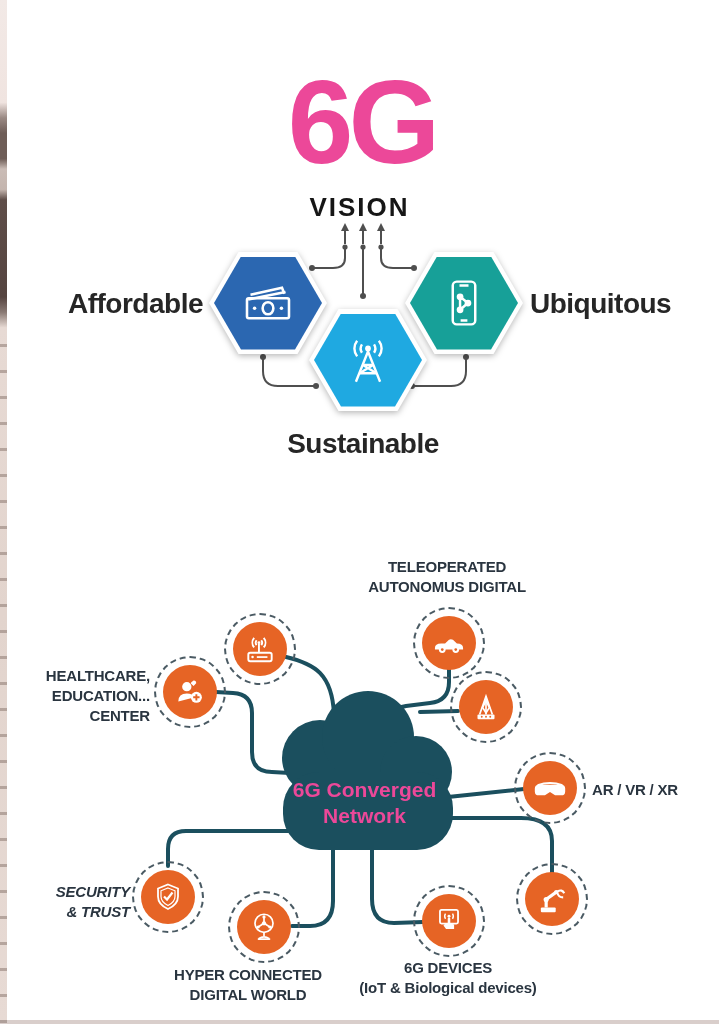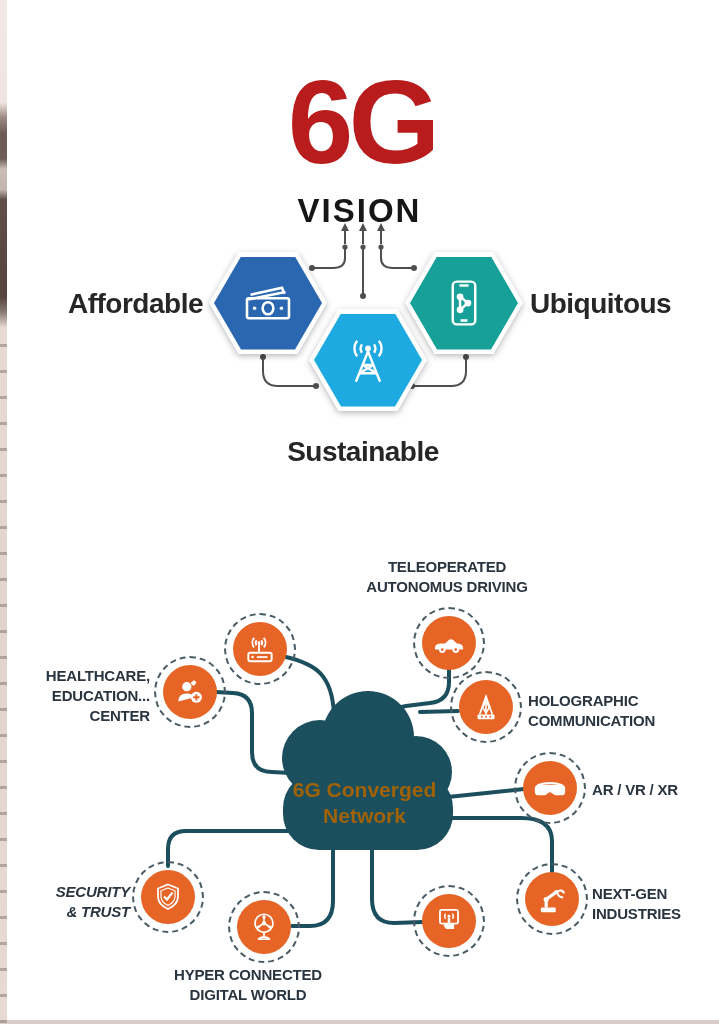--- a/index.html
+++ b/index.html
@@ -11,23 +11,23 @@
     background:linear-gradient(to bottom,
       #f2e9e6 0%, #f0e4e0 10%, #9b8a84 11.5%, #6e5d57 13%, #6e5d57 15.5%,
       #cabcb6 16.5%, #c4b5ae 18.5%, #5f4e49 19.5%, #554440 29%, #8a7a74 30.5%,
       #e7dad4 32%, #e2d4cd 60%, #e7dad4 100%);}
   .edge-speckles{position:absolute;left:0;top:330px;width:7px;height:694px;z-index:6;opacity:.55;
     background:repeating-linear-gradient(to bottom,transparent 0 14px,#8d7a72 14px 17px,transparent 17px 26px);}
   .bottom-strip{position:absolute;left:0;bottom:0;width:719px;height:4px;background:#d9cecb;z-index:5;}
 
   
   .title-6g{position:absolute;left:4px;right:0;top:62px;text-align:center;
-    font-size:118px;line-height:1.02;font-weight:bold;letter-spacing:-5px;color:#b91c1c;}
+    font-size:118px;line-height:1.02;font-weight:bold;letter-spacing:-5px;color:#ec4899;}
   .title-vision{position:absolute;left:0;right:0;top:192px;text-align:center;
-    font-size:33px;font-weight:bold;letter-spacing:2px;color:#161616;}
+    font-size:26px;font-weight:bold;letter-spacing:2px;color:#161616;}
 
   
   .art{position:absolute;left:0;top:0;z-index:1;}
 
   
   .hex-wrap{position:absolute;width:118px;height:102px;z-index:2;
     filter:drop-shadow(0 2px 3px rgba(0,0,0,.28));}
   .hex-outer{width:100%;height:100%;background:#fff;display:flex;align-items:center;justify-content:center;
     clip-path:polygon(25% 0,75% 0,100% 50%,75% 100%,25% 100%,0 50%);}
   .hex-inner{width:108px;height:93px;display:flex;align-items:center;justify-content:center;
@@ -41,21 +41,21 @@
   .node{position:absolute;width:72px;height:72px;border:2px dashed #4a5a63;border-radius:50%;
     box-sizing:border-box;display:flex;align-items:center;justify-content:center;z-index:2;}
   .node-circle{width:54px;height:54px;border-radius:50%;background:#E66425;
     display:flex;align-items:center;justify-content:center;}
   .ml{position:absolute;z-index:2;font-weight:bold;font-size:15px;line-height:1.32;color:#2A3540;
     white-space:pre-line;letter-spacing:-.2px;}
   .ml.center{text-align:center;}
   .ml.right{text-align:right;}
 
   .hub-label{position:absolute;left:272px;top:777px;width:185px;z-index:2;text-align:center;
-    color:#a16207;font-size:21px;font-weight:bold;line-height:1.25;white-space:pre-line;}
+    color:#ec4899;font-size:21px;font-weight:bold;line-height:1.25;white-space:pre-line;}
 </style>
 </head>
 <body>
 
 <div class="page">
 
   <div class="edge-strip"></div>
   <div class="edge-speckles"></div>
   <div class="bottom-strip"></div>
 
@@ -159,21 +159,21 @@
           <circle cx="20.5" cy="18.5" r="3" fill="#fff"></circle>
           <circle cx="27.5" cy="24" r="3" fill="#fff"></circle>
           <circle cx="20.5" cy="30" r="3" fill="#fff"></circle>
         </svg>
       </div>
     </div>
   </div>
 
   <div class="hex-label right" style="left:55px;top:288px;width:148px;text-align:right;">Affordable</div>
   <div class="hex-label" style="left:530px;top:288px;width:170px;">Ubiquitous</div>
-  <div class="hex-label" style="left:263px;top:428px;width:200px;text-align:center;margin-top:8px;">Sustainable</div>
+  <div class="hex-label" style="left:263px;top:428px;width:200px;text-align:center;">Sustainable</div>
 
   <div class="hub-label">6G Converged
 Network</div>
 
   <div class="node" style="left:224px;top:613px;">
     <div class="node-circle">
       <svg width="34" height="34" viewBox="0 0 32 32">
         <g stroke="#fff" stroke-width="1.8" fill="none">
           <rect x="5" y="19.5" width="22" height="8" rx="1.8"></rect>
           <line x1="15" y1="19.5" x2="15" y2="11"></line>
@@ -194,21 +194,21 @@
       <svg width="36" height="36" viewBox="0 0 32 32">
         <path d="M3.5 20.5 Q3.5 16.5 9 16.5 L12.5 16.5 L16 13 Q17.5 12.2 19.5 13 L23 16.5 Q28.5 16.5 28.5 20.5 L28.5 21.8 L3.5 21.8 Z" fill="#fff"></path>
         <circle cx="10" cy="21.8" r="3" fill="#fff"></circle>
           <circle cx="10" cy="21.8" r="1.2" fill="#E66425"></circle>
         <circle cx="22" cy="21.8" r="3" fill="#fff"></circle>
           <circle cx="22" cy="21.8" r="1.2" fill="#E66425"></circle>
       </svg>
     </div>
   </div>
   <div class="ml center" style="left:332px;top:557px;width:230px;">TELEOPERATED
-AUTONOMUS DRIVING</div>
+AUTONOMUS DIGITAL</div>
 
   <div class="node" style="left:154px;top:656px;">
     <div class="node-circle">
       <svg width="34" height="34" viewBox="0 0 32 32">
         <circle cx="13" cy="11" r="4.4" fill="#fff"></circle>
         <path d="M5 25 Q5 17.5 13 17.5 Q18.5 17.5 20.5 21" fill="#fff"></path>
         <path d="M18.2 6.2 a2 2 0 0 1 3.6 1.6 l-2.4 2.6 -2.6-2.4 a2 2 0 0 1 1.4-1.8" fill="#fff"></path>
         <circle cx="22" cy="21" r="5.2" fill="#fff"></circle>
         <path d="M22 18 v6 M19 21 h6" stroke="#E66425" stroke-width="1.8" fill="none"></path>
       </svg>
@@ -226,22 +226,20 @@
           <path d="M16 6 L16 23"></path>
           <path d="M16 10 L12.8 16.5 L16 21.5 L19.2 16.5 Z"></path>
         </g>
         <rect x="8" y="23" width="16" height="4.5" rx="1" fill="#fff"></rect>
         <circle cx="12" cy="25.2" r=".9" fill="#E66425"></circle>
         <circle cx="16" cy="25.2" r=".9" fill="#E66425"></circle>
         <circle cx="20" cy="25.2" r=".9" fill="#E66425"></circle>
       </svg>
     </div>
   </div>
-  <div class="ml" style="left:528px;top:691px;width:170px;">HOLOGRAPHIC
-COMMUNICATION</div>
 
   <div class="node" style="left:514px;top:752px;">
     <div class="node-circle">
       <svg width="36" height="36" viewBox="0 0 32 32">
         <path d="M5 13.5 Q16 9.5 27 13.5" stroke="#fff" stroke-width="1.8" fill="none"></path>
         <path d="M6 13 h20 a3.5 3.5 0 0 1 3.5 3.5 v2.5 a3.5 3.5 0 0 1 -3.5 3.5 h-5.5 L16 19.5 L11.5 22.5 H6 a3.5 3.5 0 0 1 -3.5 -3.5 v-2.5 A3.5 3.5 0 0 1 6 13 Z" fill="#fff"></path>
       </svg>
     </div>
   </div>
   <div class="ml" style="left:592px;top:780px;width:130px;">AR / VR / XR</div>
@@ -281,29 +279,29 @@
   <div class="node" style="left:413px;top:885px;">
     <div class="node-circle">
       <svg width="34" height="34" viewBox="0 0 32 32">
         <rect x="7.5" y="5.5" width="17" height="13" rx="1.5" stroke="#fff" stroke-width="1.7" fill="none"></rect>
         <circle cx="16" cy="11.5" r="1.4" fill="#fff"></circle>
         <path d="M12.7 9 a4.6 4.6 0 0 0 0 5 M19.3 9 a4.6 4.6 0 0 1 0 5" stroke="#fff" stroke-width="1.3" fill="none"></path>
         <path d="M14.8 18.5 V13.8 a1.2 1.2 0 0 1 2.4 0 V18 l3.6 1.2 v4.3 h-7.6 l-2.4 -3.2 1.6 -1.8 Z" fill="#fff"></path>
       </svg>
     </div>
   </div>
+  <div class="ml center" style="left:318px;top:958px;width:260px;">6G DEVICES
+(IoT &amp; Biological devices)</div>
 
   <div class="node" style="left:516px;top:863px;">
     <div class="node-circle">
       <svg width="34" height="34" viewBox="0 0 32 32">
         <rect x="5.5" y="24" width="14" height="4.5" rx="1" fill="#fff"></rect>
         <path d="M10.5 24 L10.5 17" stroke="#fff" stroke-width="3" fill="none"></path>
         <path d="M11 16 L20 9.5" stroke="#fff" stroke-width="3" fill="none"></path>
         <circle cx="10.5" cy="16.5" r="2.4" fill="#fff"></circle>
         <circle cx="20" cy="9.5" r="2" fill="#fff"></circle>
         <path d="M21 9 q4.5 -2.5 6.5 1.5 M21 10 q1 4.5 5.5 4.5" stroke="#fff" stroke-width="2" fill="none"></path>
       </svg>
     </div>
   </div>
-  <div class="ml" style="left:592px;top:884px;width:120px;">NEXT-GEN
-INDUSTRIES</div>
 
 </div>
 
 </body></html>

